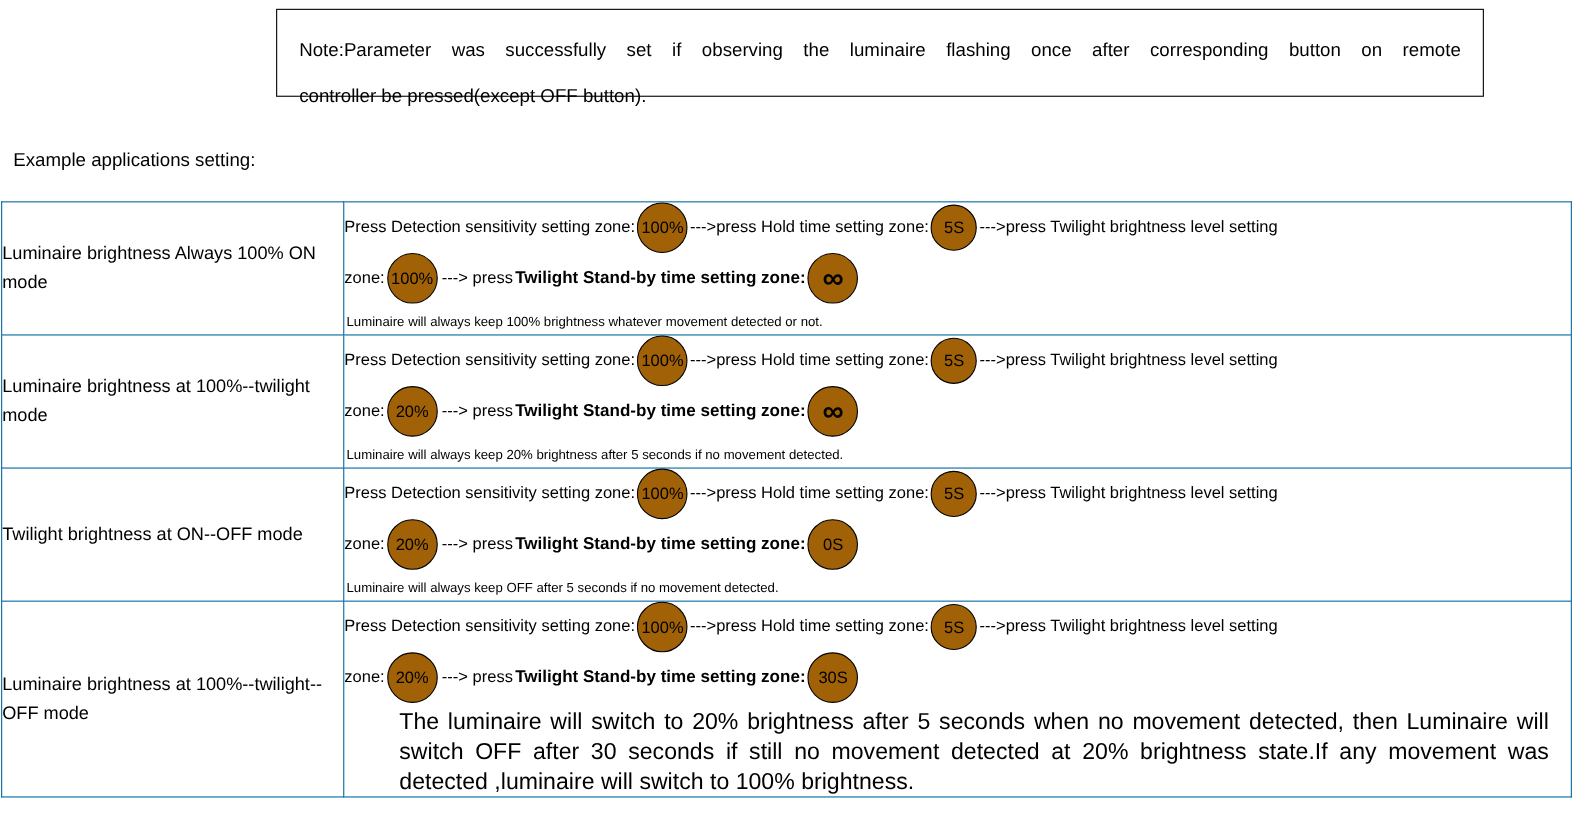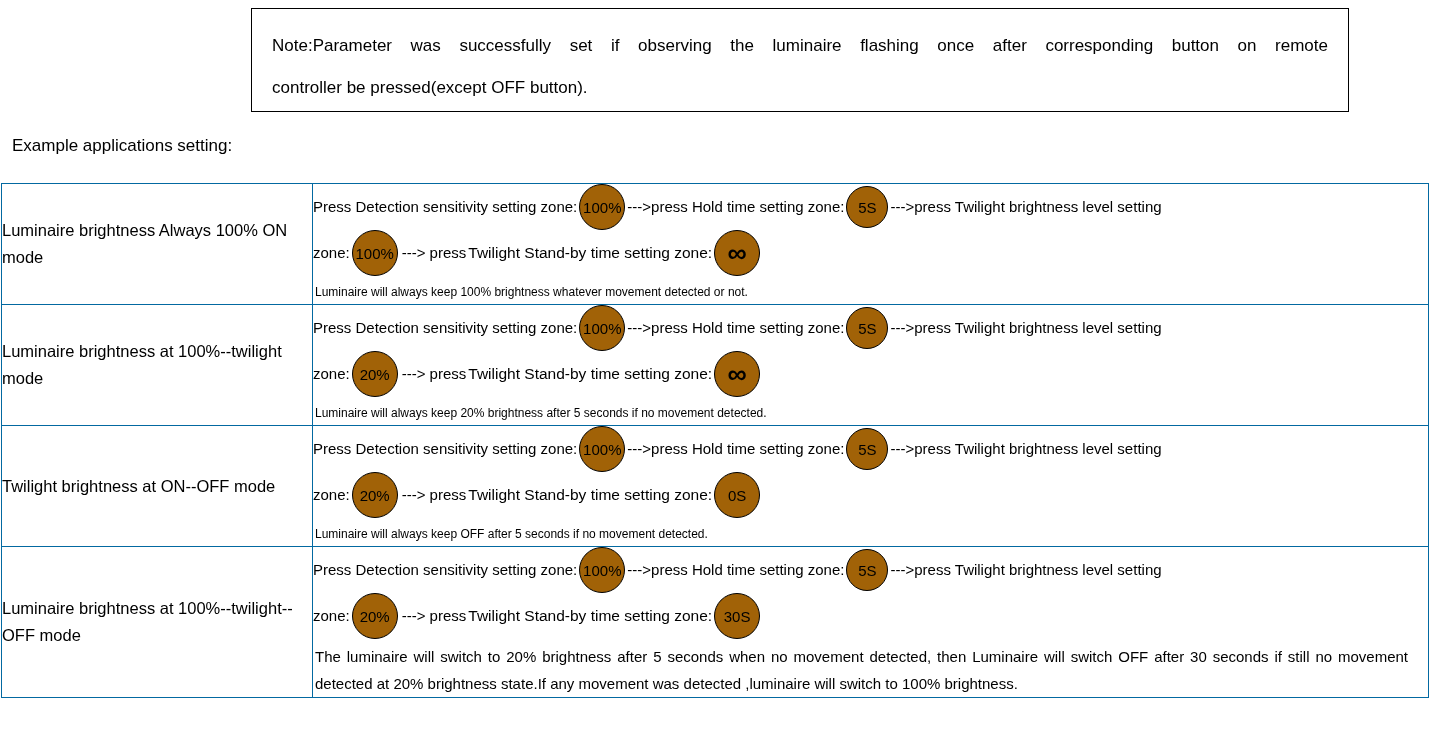--- a/index.html
+++ b/index.html
@@ -13,21 +13,21 @@
     font-family: "Liberation Sans", sans-serif;
     color: #000000;
     position: relative;
     overflow: hidden;
   }
   .note-box {
     position: absolute;
     left: 251px;
     top: 8px;
     width: 1098px;
-    height: 104px;
+    height: 80px;
     border: 1px solid #000;
     box-sizing: border-box;
     padding: 16px 20px 0 20px;
   }
   .note-line {
     font-size: 17px;
     line-height: 42px;
     text-align: justify;
     text-align-last: justify;
     white-space: nowrap;
@@ -68,21 +68,21 @@
   .seq-line {
     font-size: 15px;
     line-height: 26px;
     display: flex;
     align-items: center;
     flex-wrap: nowrap;
     white-space: nowrap;
     min-height: 38px;
   }
   .seq-line .txt { display: inline-block; }
-  .bold { font-weight: normal; font-size: 15.5px; }
+  .bold { font-weight: bold; font-size: 15.5px; }
   .bubble {
     display: inline-flex;
     align-items: center;
     justify-content: center;
     background: #a16207;
     border: 1px solid #000;
     border-radius: 50%;
     width: 46px;
     height: 46px;
     font-size: 15px;
@@ -93,24 +93,25 @@
   }
   .bubble.small { width: 42px; height: 42px; }
   .bubble.inf { font-size: 27px; font-weight: bold; }
   .summary {
     font-size: 12px;
     line-height: 24px;
     margin-top: 4px;
     padding-left: 2px;
   }
   .summary.big {
-    font-size: 15px;
+    font-size: 21px;
     line-height: 27px;
     text-align: justify;
     padding-right: 20px;
+    margin-left: 48px;
   }
   .arrow { padding: 0 2px; }
 </style>
 </head>
 <body>
 
 <div class="note-box">
   <div class="note-line">Note:Parameter was successfully set if observing the luminaire flashing once after corresponding button on remote</div>
   <div class="note-line last">controller be pressed(except OFF button).</div>
 </div>

